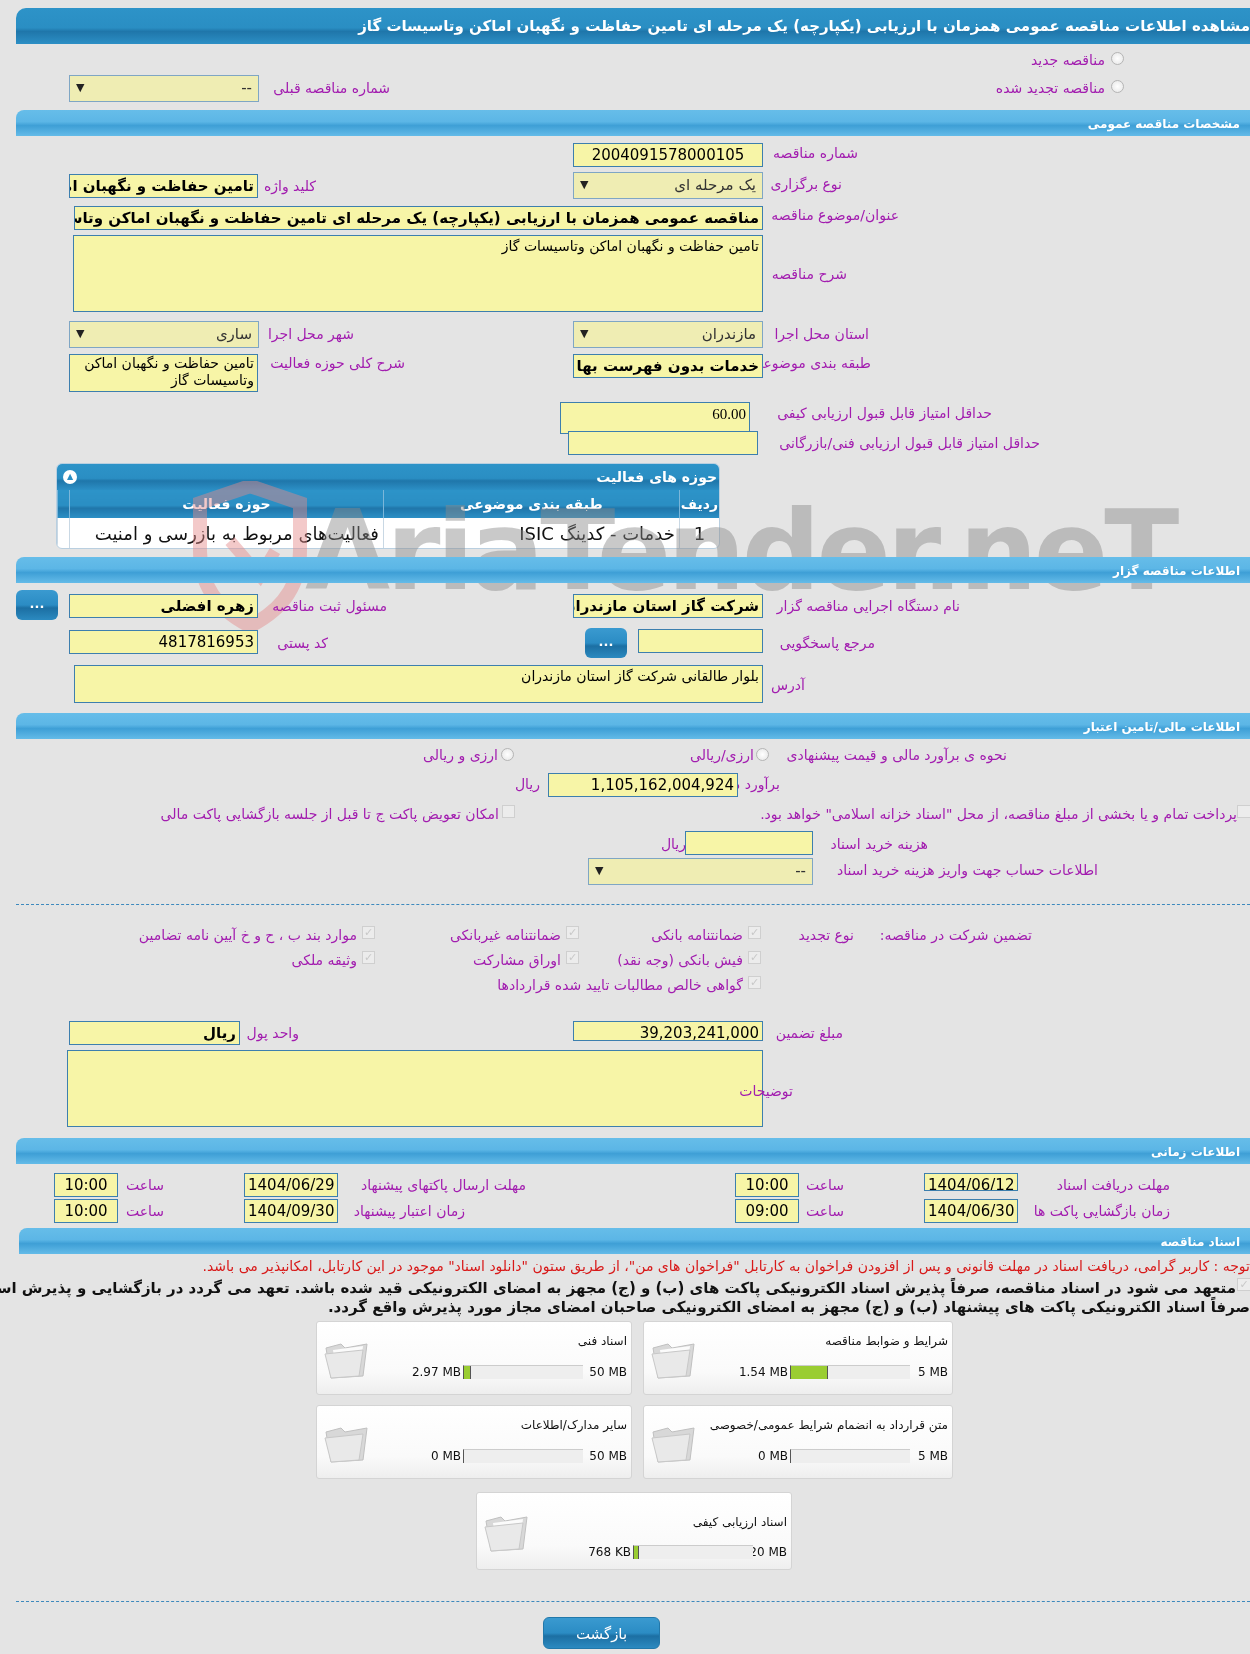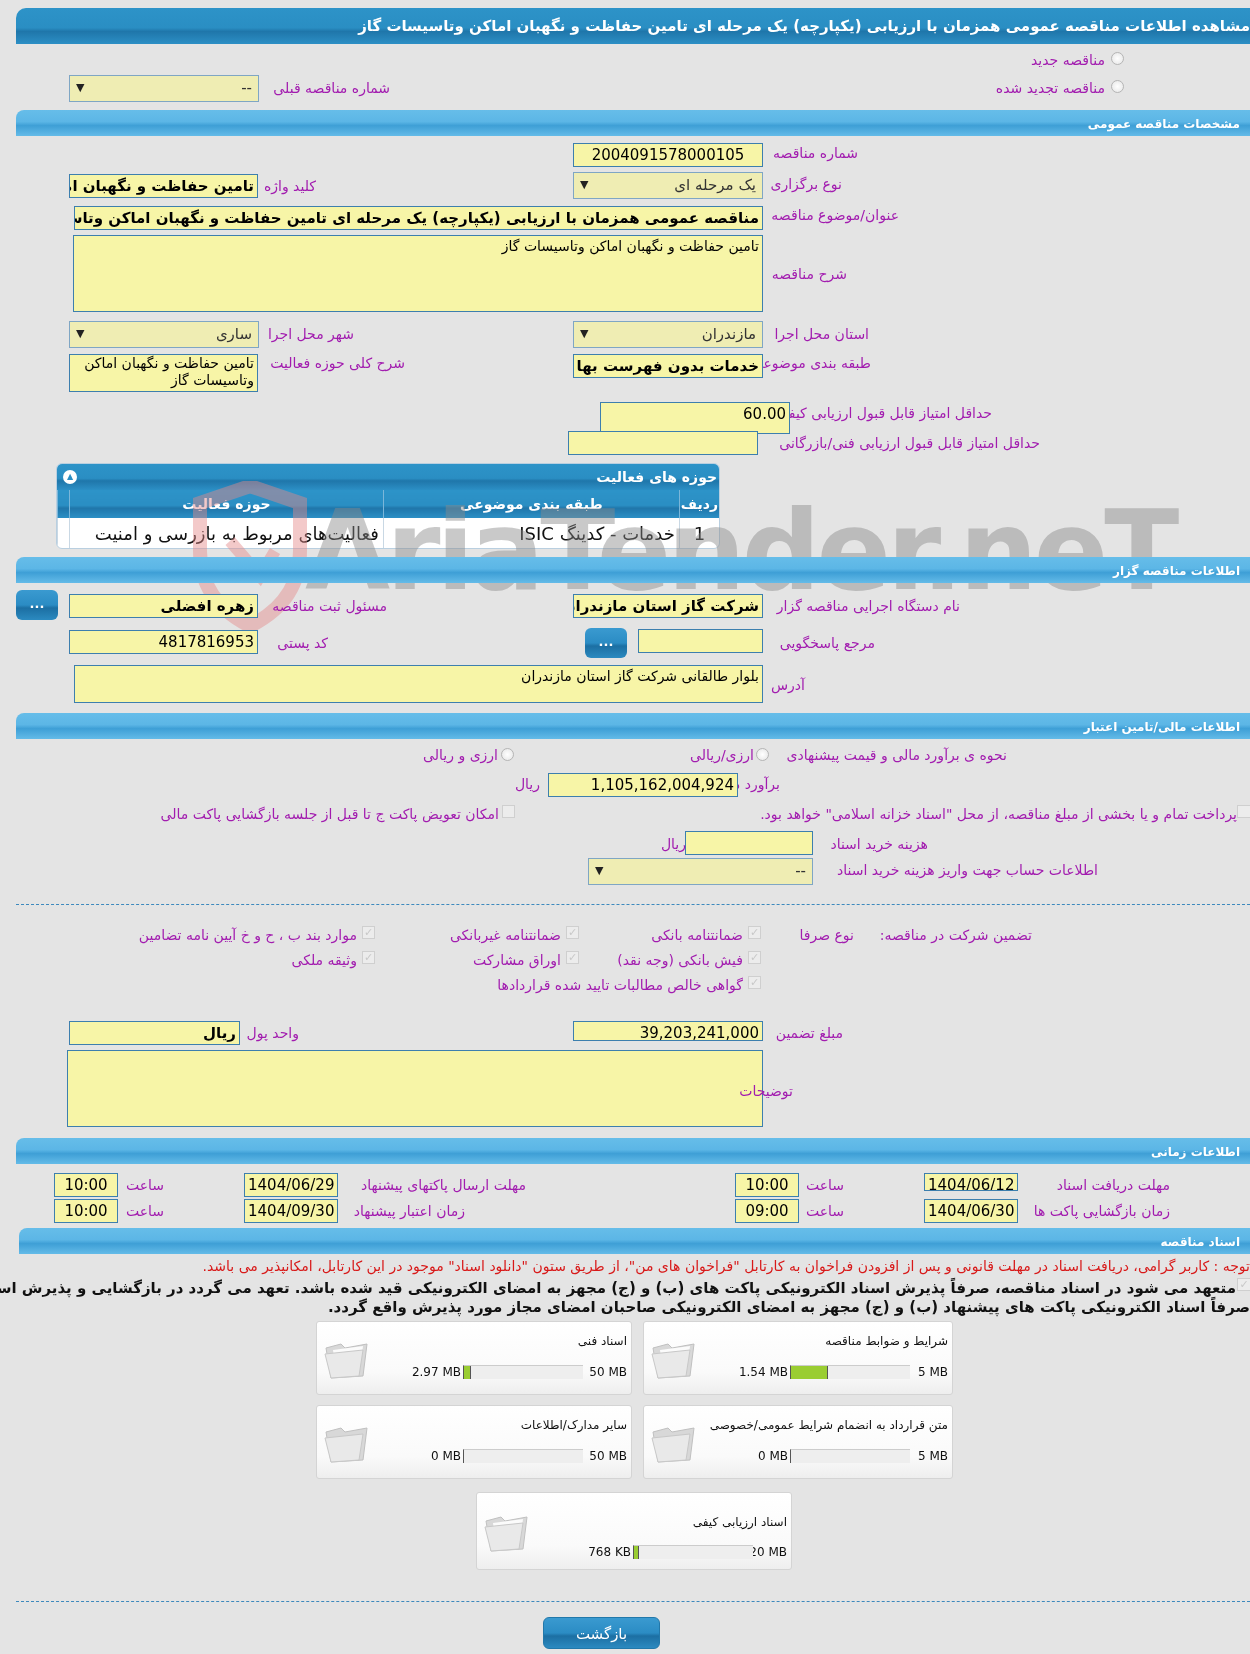--- a/index.html
+++ b/index.html
@@ -146,21 +146,21 @@
 
 <span class="lbl" style="right:379px; top:355px;">طبقه بندی موضوعی</span>
 <div class="fld bold" style="left:573px; top:354px; width:190px; height:24px;">خدمات بدون فهرست بها</div>
 
 <span class="lbl" style="right:845px; top:355px;">شرح کلی حوزه فعالیت</span>
 <div class="fld" style="left:69px; top:354px; width:189px; height:38px; white-space:normal; font-size:14px; line-height:17px;">
   <span>تامین حفاظت و نگهبان  اماکن وتاسیسات گاز</span>
 </div>
 
 <span class="lbl" style="right:258px; top:405px;">حداقل امتیاز قابل قبول ارزیابی کیفی</span>
-<div class="fld ltr" style="left:600px; top:402px; width:190px; height:32px;">60.00</div>
+<div class="fld ltr" style="left:560px; top:402px; width:190px; height:32px;font-family:Liberation Serif, serif;">60.00</div>
 
 <span class="lbl" style="right:210px; top:435px;">حداقل امتیاز قابل قبول ارزیابی فنی/بازرگانی</span>
 <div class="fld" style="left:568px; top:431px; width:190px; height:24px;"></div>
 
 <div class="activity">
   <div class="hd">
     <span>حوزه های فعالیت</span>
     <span class="collapse">▲</span>
   </div>
   <table>
@@ -236,21 +236,21 @@
 
 <span class="lbl" style="right:152px; top:862px;">اطلاعات حساب جهت واریز هزینه خرید اسناد</span>
 <div class="sel" style="left:588px; top:858px; width:225px; height:27px;">
   <span>--</span>
   <span class="chev">▼</span>
 </div>
 
 <div class="dash" style="top:904px;"></div>
 
 <span class="lbl" style="right:218px; top:927px;">تضمین شرکت در مناقصه:</span>
-<span class="lbl" style="right:396px; top:927px;">نوع صرفا</span>
+<span class="lbl" style="right:396px; top:927px;">نوع تجدید</span>
 
 <span class="chk" style="right:489px; top:926px;">✓</span>
 <span class="lbl" style="right:507px; top:927px;">ضمانتنامه بانکی</span>
 <span class="chk" style="right:671px; top:926px;">✓</span>
 <span class="lbl" style="right:689px; top:927px;">ضمانتنامه غیربانکی</span>
 <span class="chk" style="right:875px; top:926px;">✓</span>
 <span class="lbl" style="right:893px; top:927px;">موارد بند ب ، ح و خ آیین نامه تضامین</span>
 
 <span class="chk" style="right:489px; top:951px;">✓</span>
 <span class="lbl" style="right:507px; top:952px;">فیش بانکی (وجه نقد)</span>

